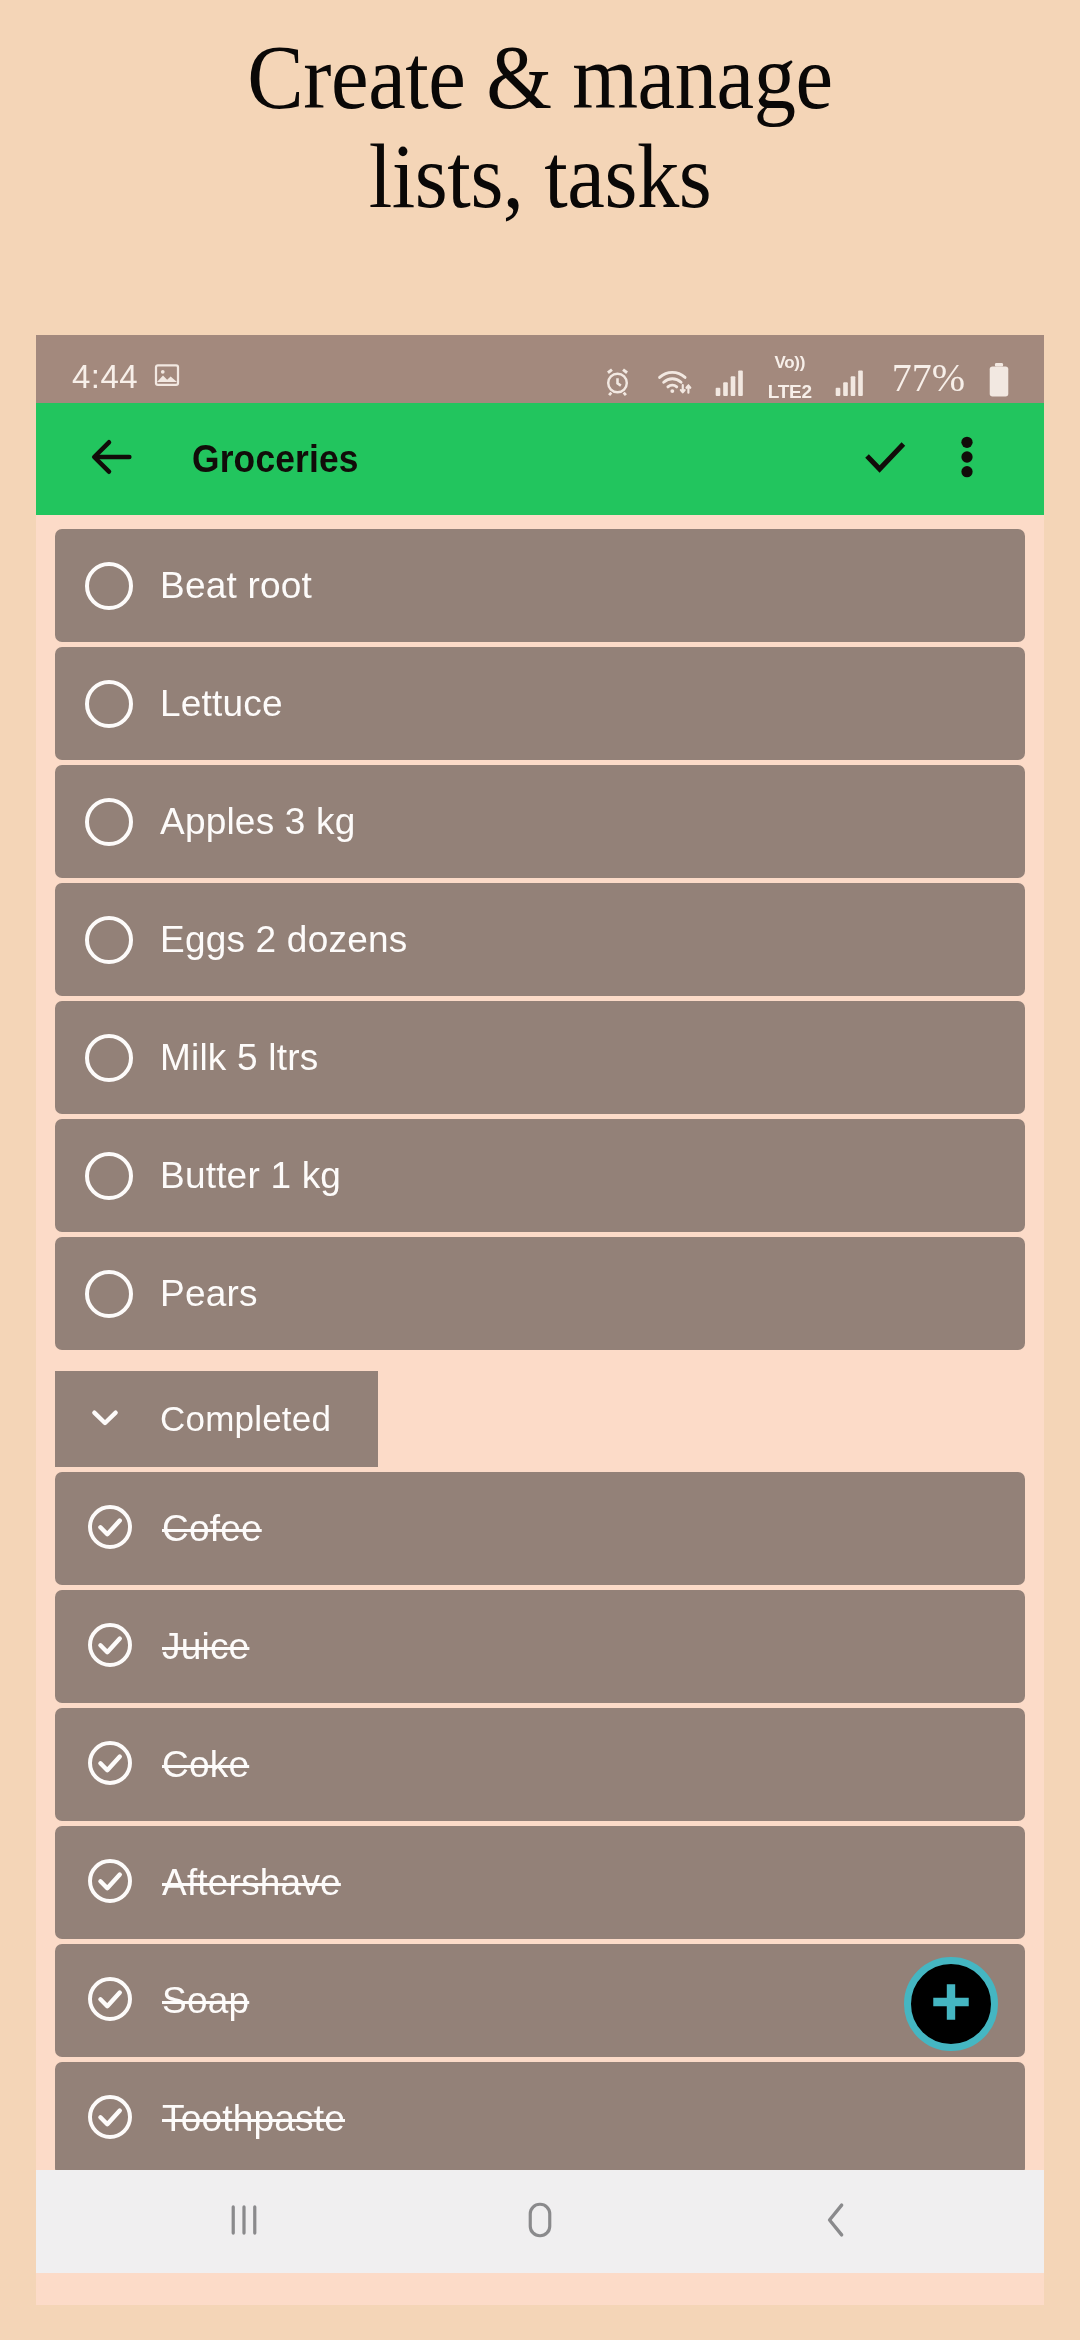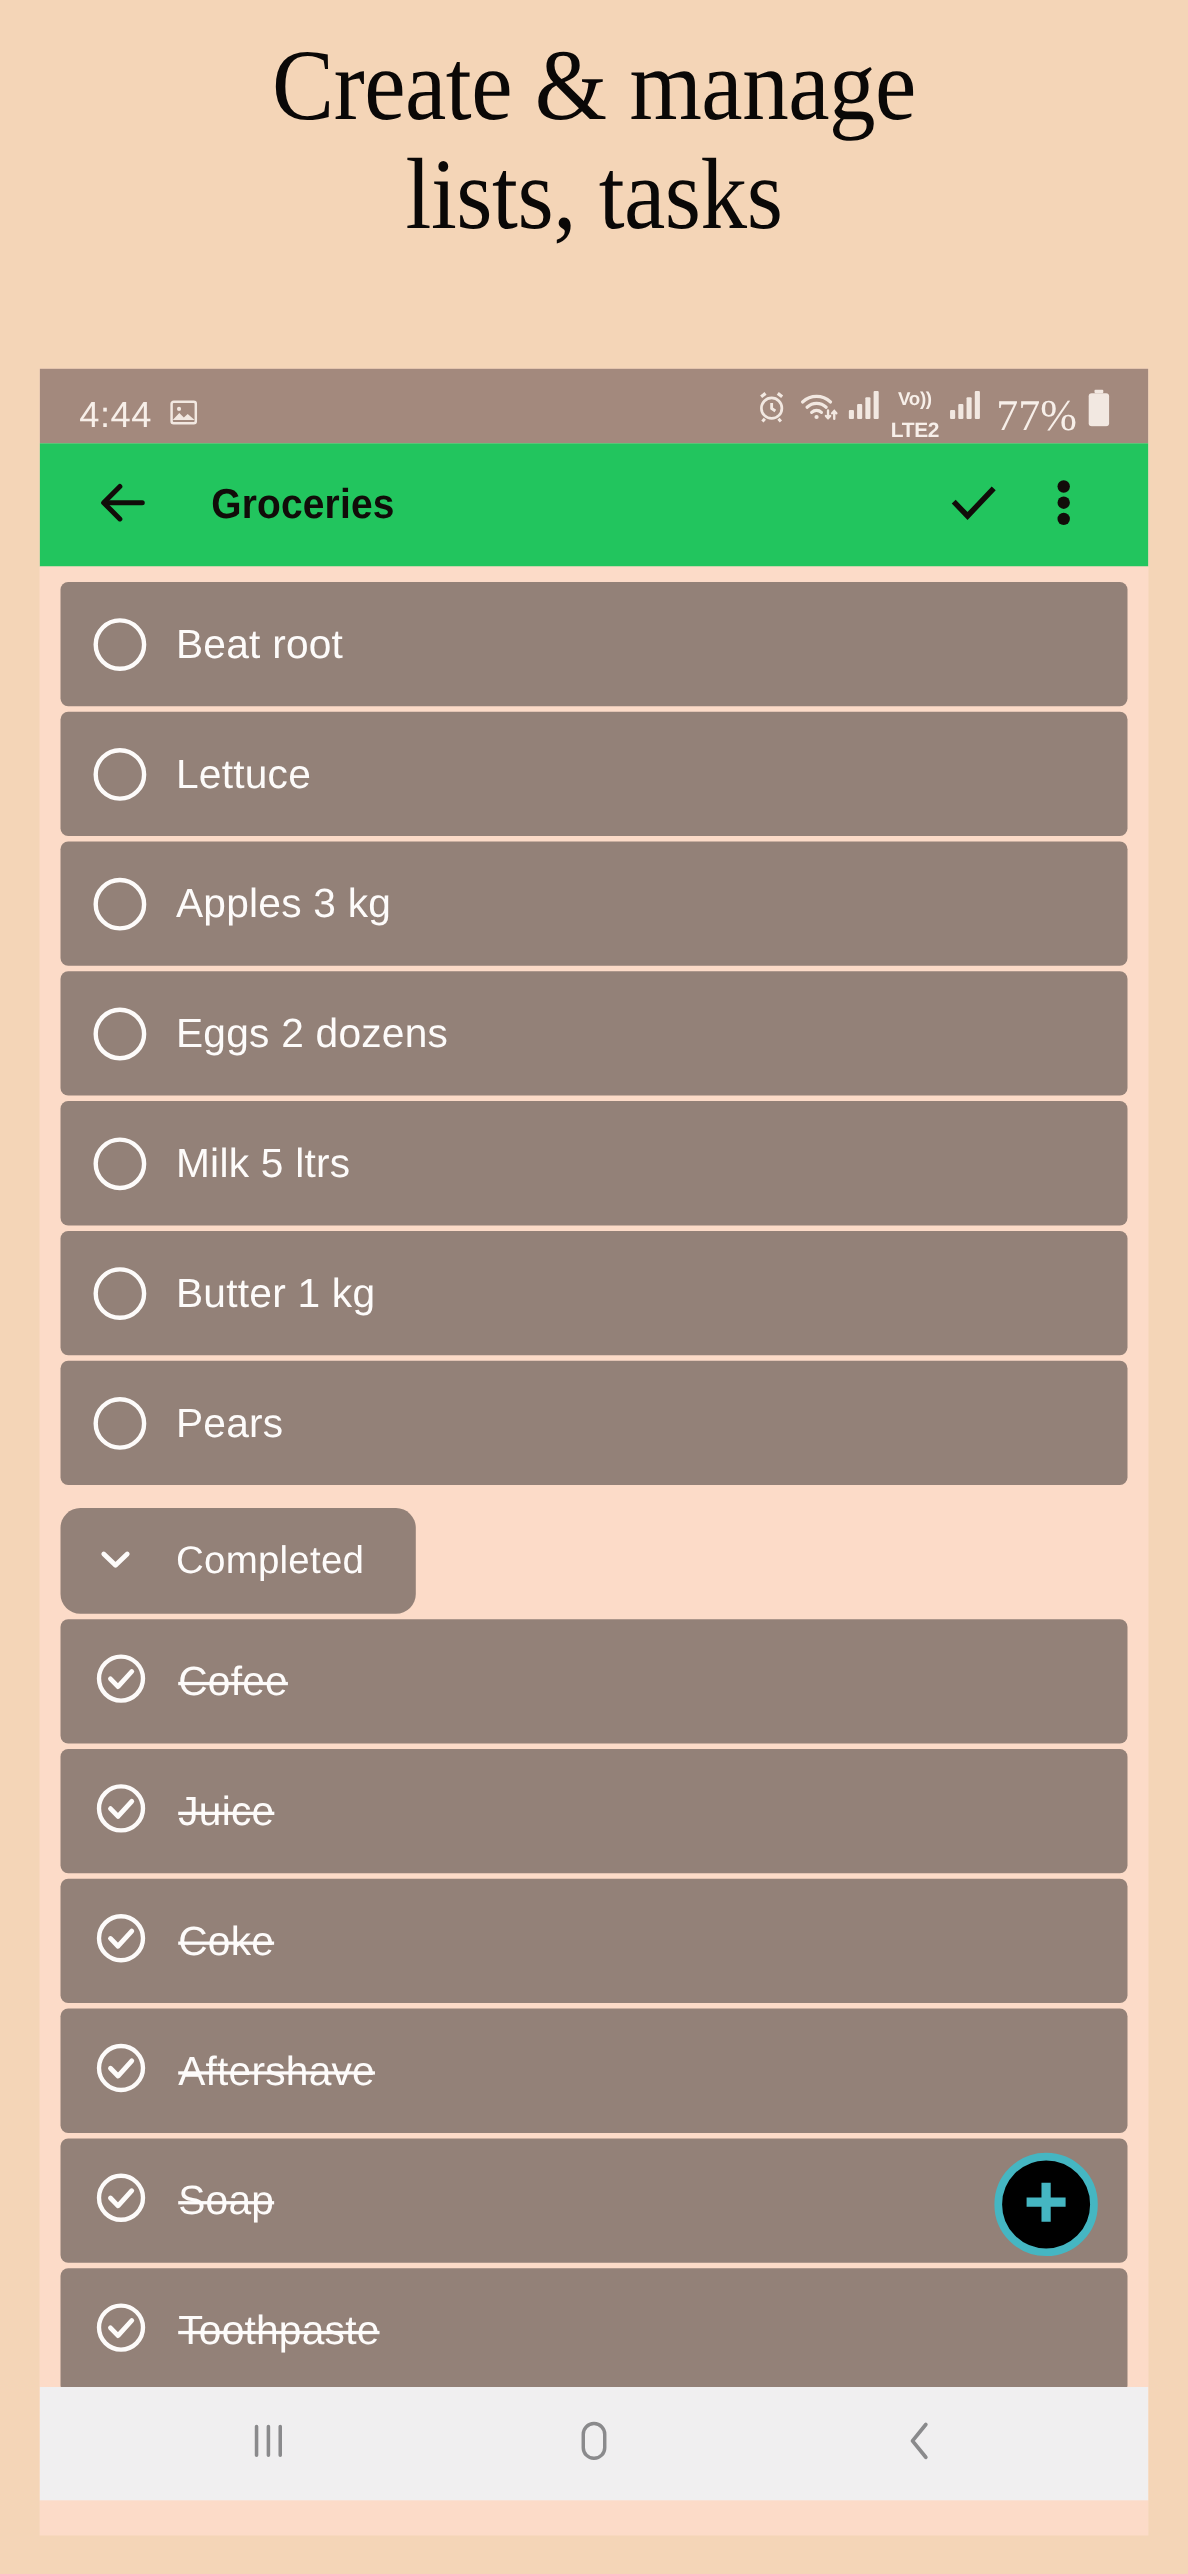--- a/index.html
+++ b/index.html
@@ -60,22 +60,22 @@
     gap: 14px;
   }
   .status-clock {
     font-size: 33px;
     font-weight: 400;
     letter-spacing: 0.5px;
     color: #f7efe9;
   }
   .status-right {
     display: flex;
-    align-items: flex-start;
-    gap: 9px;
+    align-items: flex-end;
+    gap: 23px;
   }
   .sb-icon { display: block; }
   .battery-pct {
     font-size: 40px;
     color: #f7efe9;
     letter-spacing: 0px;
     margin-left: 4px;
     font-family: Liberation Serif, serif;
   }
   .lte-stack {
@@ -145,21 +145,21 @@
     border-radius: 50%;
     flex: 0 0 auto;
   }
   .circle-checked { flex: 0 0 auto; display:block; }
 
   
   .completed-header {
     margin: 21px 19px 5px 19px;
     width: 323px;
     background: #938178;
-    border-radius: 18px;
+    border-radius: 0;
     height: 96px;
     display: flex;
     align-items: center;
     padding-left: 30px;
     cursor: pointer;
   }
   .completed-label {
     font-size: 35px;
     color: #fdfbfa;
     margin-left: 35px;

